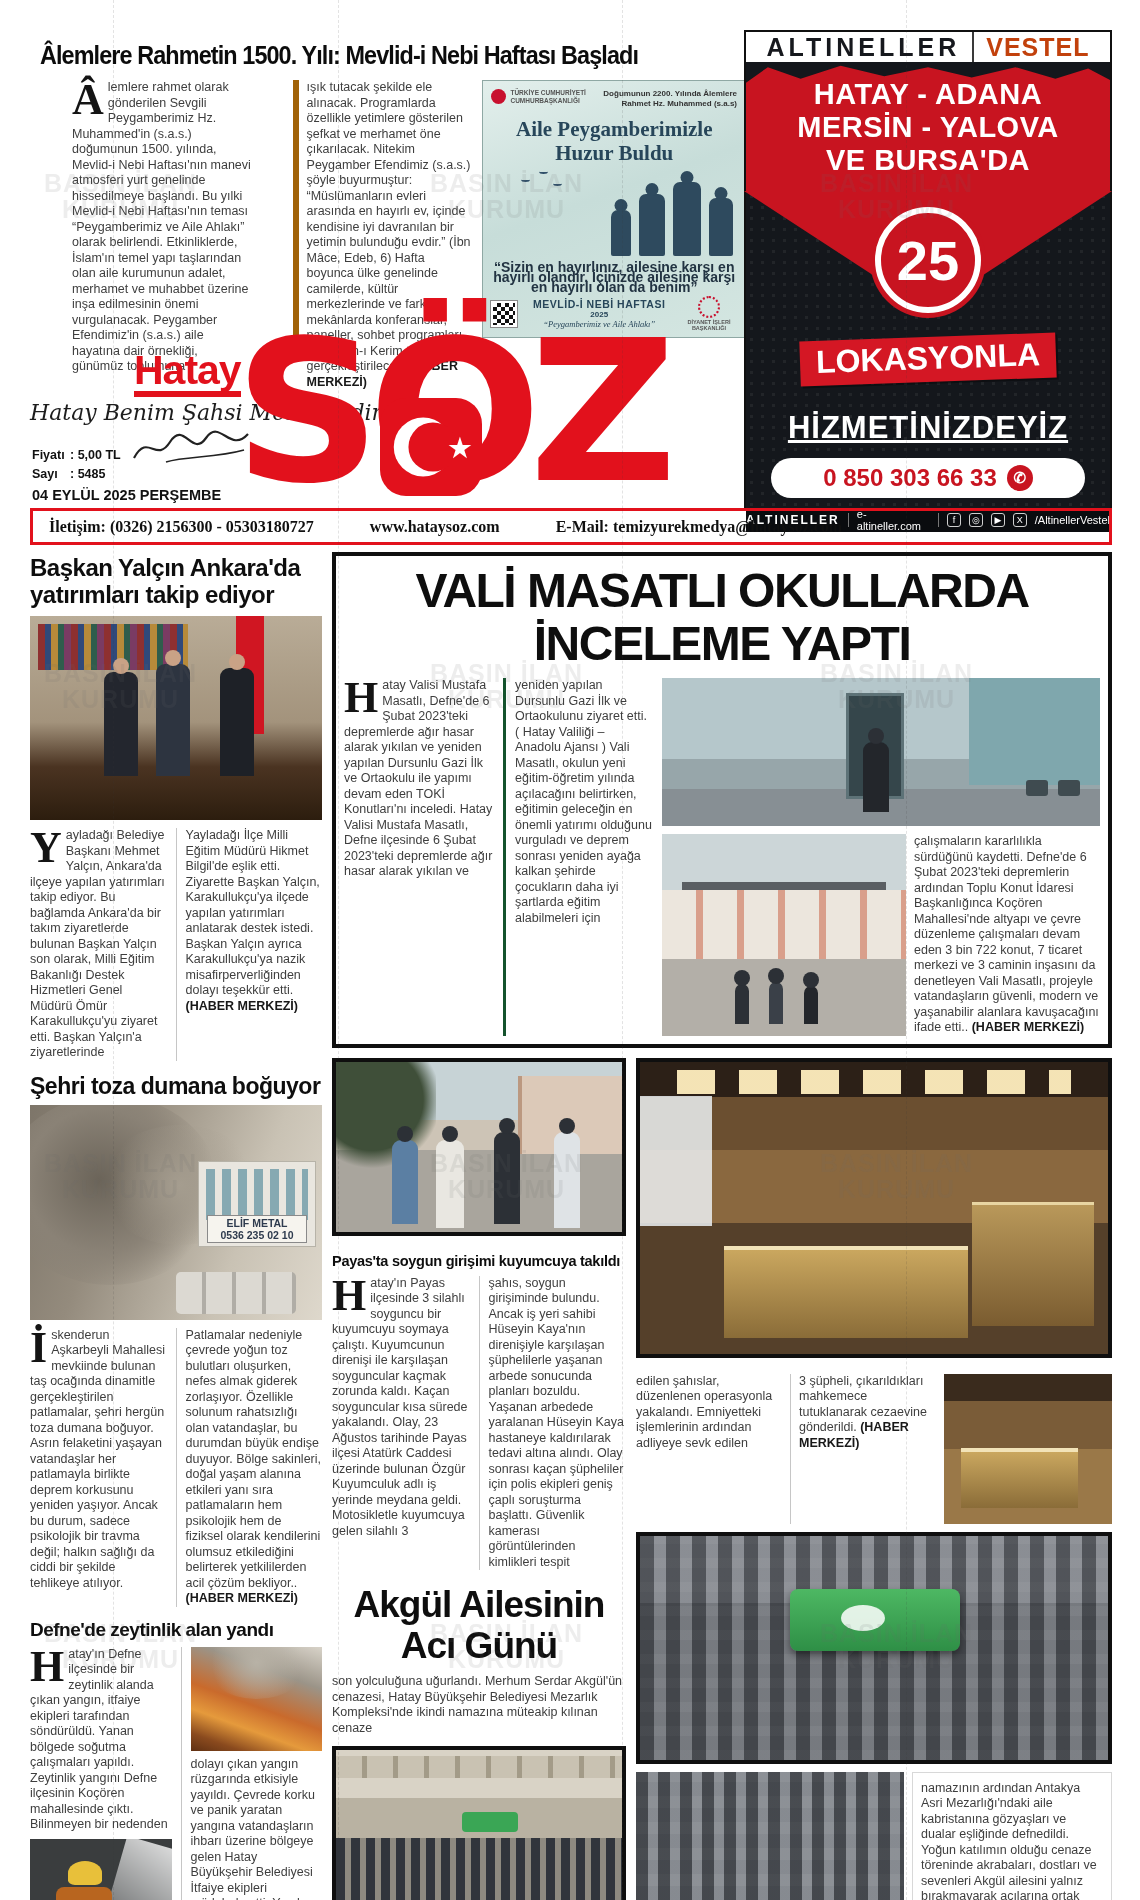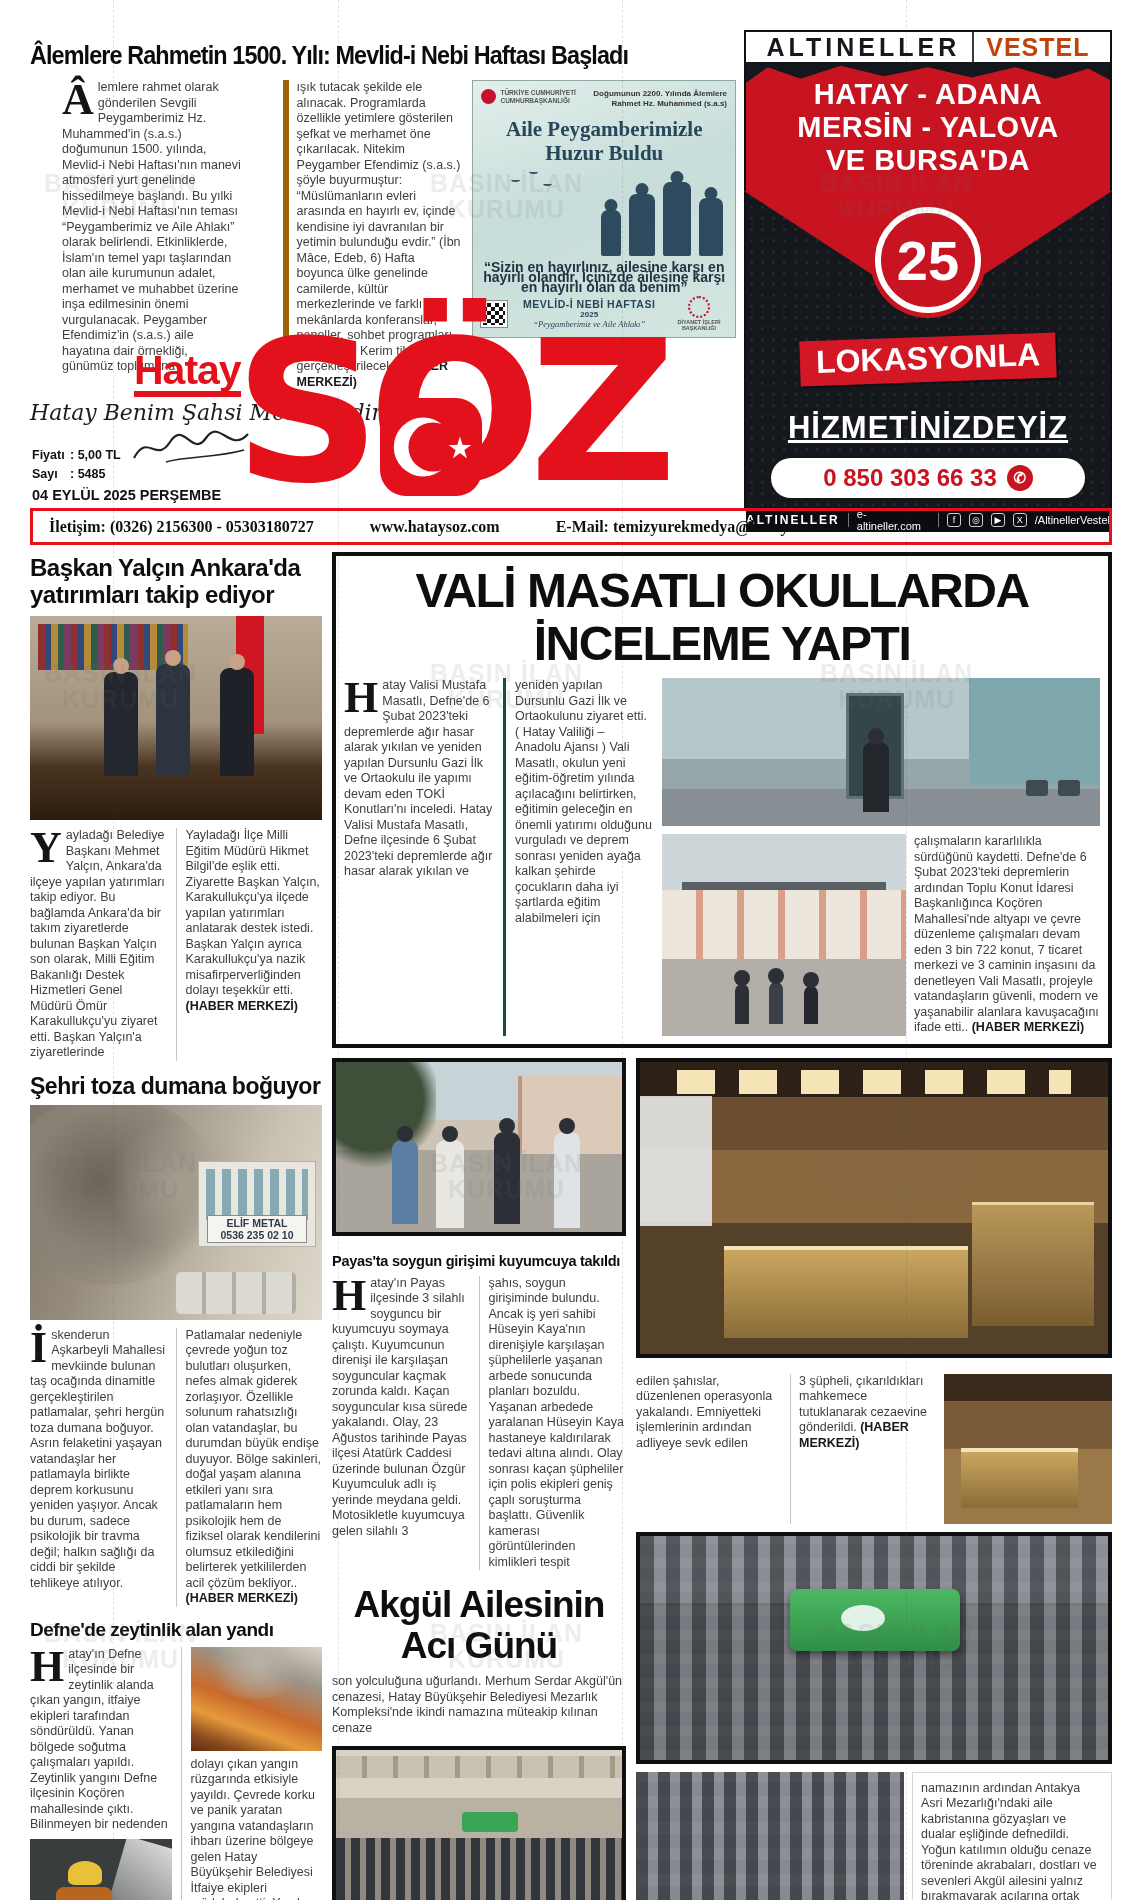--- a/index.html
+++ b/index.html
@@ -22,21 +22,21 @@
   .bodytext { font-size:12.5px; line-height:15.5px; color:#3e3e3e; text-align:left; }
   .byline { font-weight:bold; color:#181818; }
   .dropcap::first-letter { float:left; font-size:44px; line-height:35px; font-weight:900;
                            padding:2px 4px 0 0; color:#141414; font-family:"Liberation Serif",serif; }
   .cols { display:flex; }
   .cols .c { flex:1; min-width:0; }
   .cols .c + .c { border-left:1px solid #c6c6c6; padding-left:9px; margin-left:9px; }
   .headline { font-weight:900; color:#0e0e0e; letter-spacing:-0.5px; }
 
   
-  #art1 { position:absolute; left:30px; top:40px; width:706px; height:308px; z-index:2; }
+  #art1 { position:absolute; left:40px; top:40px; width:706px; height:308px; z-index:2; }
   #art1 h1 { font-size:26px; line-height:30px; white-space:nowrap; font-weight:900; color:#0c0c0c;
              letter-spacing:-1px; transform:scaleX(.9); transform-origin:left center; margin-bottom:10px; }
   .art1-body { display:flex; gap:8px; height:258px; }
   .a1col { width:200px;margin-left:32px; }
   .a1col.second { border-left:6px solid #a16207; padding-left:8px; }
 
   
   .poster { width:290px; position:relative; border:1px solid #8fa8a4; padding:8px 8px 6px 8px;
             background:linear-gradient(160deg,#e3efec 0%,#c7ddd9 45%,#d4e6e1 100%); display:flex; flex-direction:column; }
   .p-top { display:flex; justify-content:space-between; }

